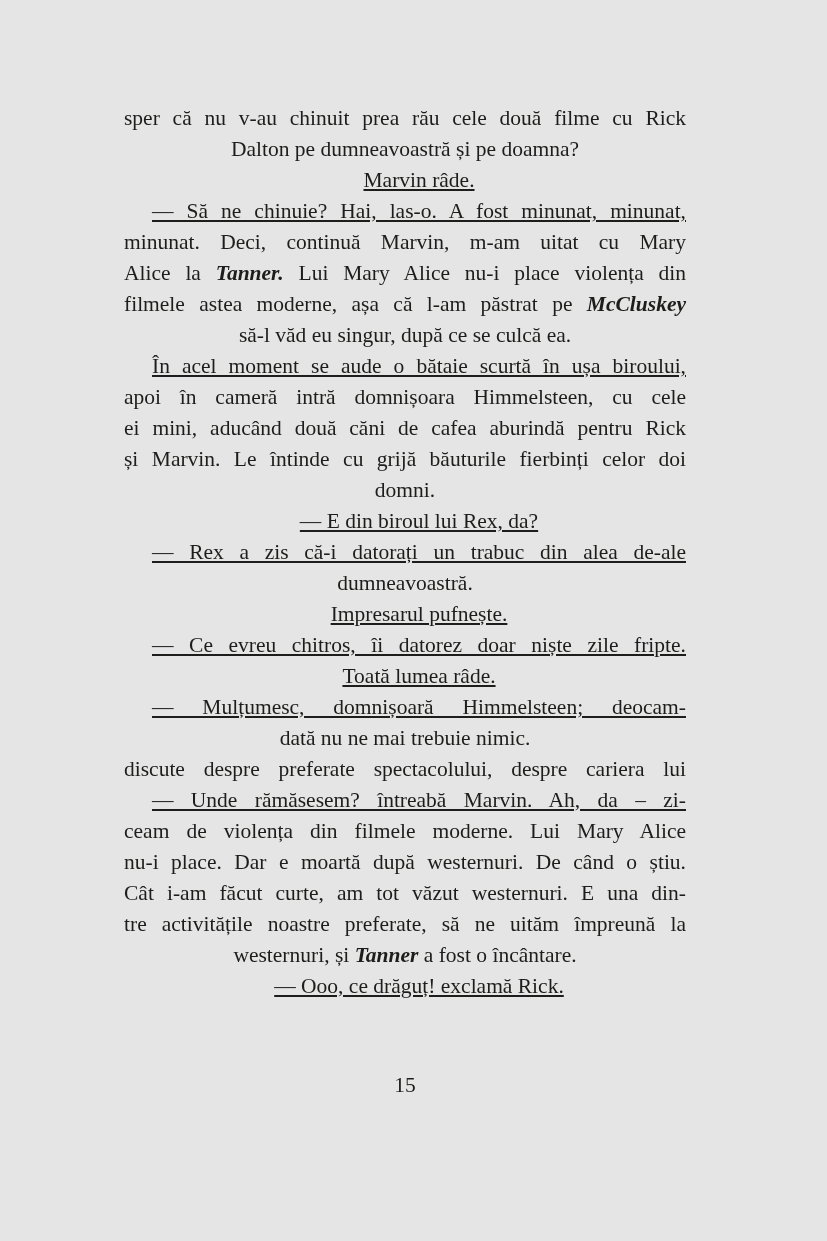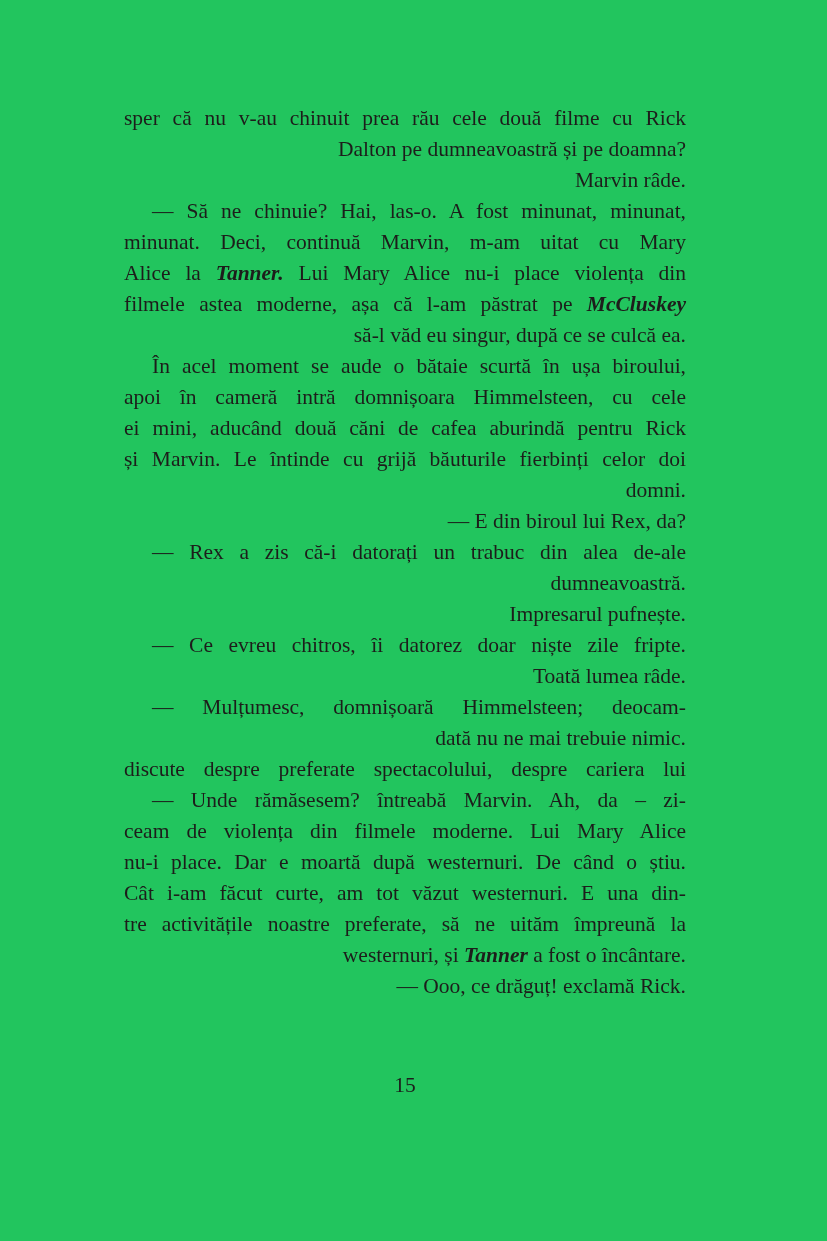--- a/index.html
+++ b/index.html
@@ -4,45 +4,46 @@
 <style>
   html, body {
     margin: 0;
     padding: 0;
     background: #ffffff;
   }
   .page {
     position: relative;
     width: 827px;
     height: 1241px;
-    background: #22c55e;
+    background: #e5e5e5;
     overflow: hidden;
     font-family: "Liberation Serif", "DejaVu Serif", serif;
     color: #1d1d1b;
   }
   .text-block {
     position: absolute;
     left: 124px;
     top: 103px;
     width: 562px;
     font-size: 21.5px;
     line-height: 31px;
   }
   .line {
     height: 31px;
     white-space: normal;
-    text-align: right;
+    text-align: center;
   }
   .line.justify {
     text-align: justify;
     text-align-last: justify;
   }
   .line.indent {
     padding-left: 28px;
     box-sizing: border-box;
+    text-decoration: underline;
   }
   .line i {
     font-style: italic;
     font-weight: bold;
   }
   .folio {
     position: absolute;
     left: 124px;
     top: 1070px;
     width: 562px;

